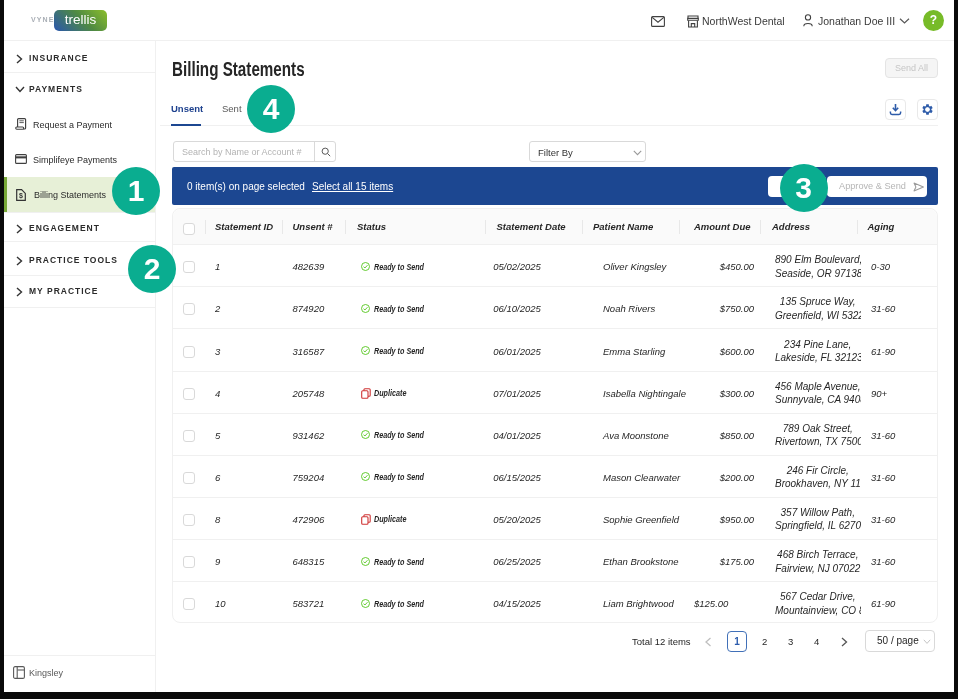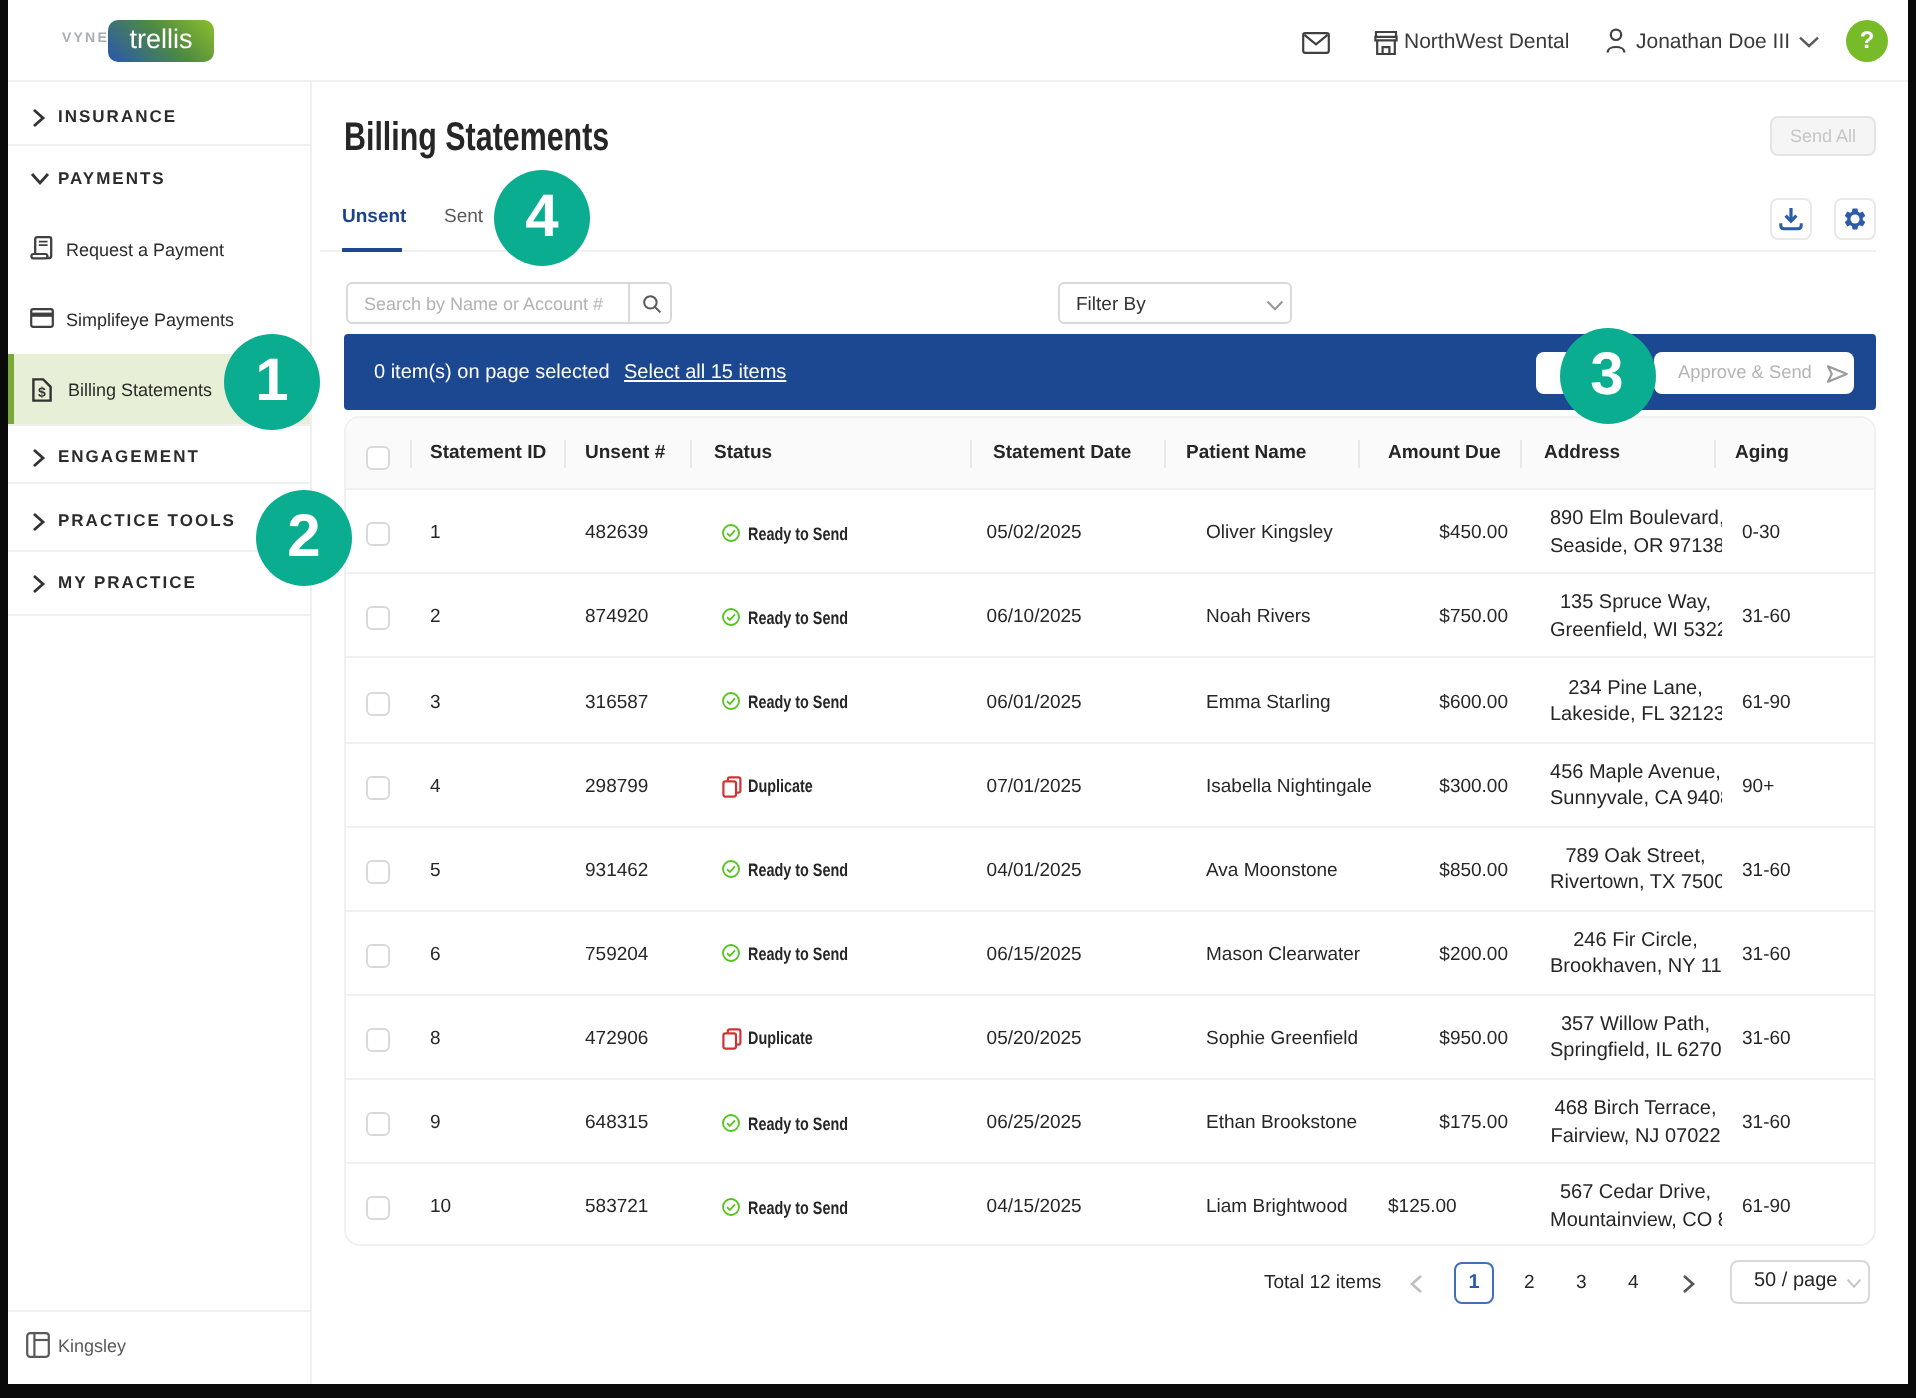--- a/index.html
+++ b/index.html
@@ -27,21 +27,21 @@
 .tabline { position:absolute; left:160px; top:125px; width:778px; height:1px; background:#f0f0f0; }
 .tabunsent { position:absolute; left:171px; top:103px; font-size:9.5px; font-weight:700; color:#1d418e; }
 .tabsent { position:absolute; left:222px; top:103px; font-size:9.5px; color:#595959; }
 .inkbar { position:absolute; left:171px; top:123.5px; width:30px; height:2.5px; background:#1c4791; }
 .iconbtn { position:absolute; width:21px; height:21px; border:1px solid #e9e9e9; border-radius:4px; background:#fff; display:flex; align-items:center; justify-content:center; }
 .inp { position:absolute; top:141px; height:21px; border:1px solid #d9d9d9; border-radius:3px; background:#fff; font-size:10px; }
 .ph { color:#b3b3b3; font-size:9px; }
 
 #bluebar { position:absolute; left:172px; top:167px; width:766px; height:38px; background:#1c4791; border-radius:2px; color:#fff; font-size:10px; }
 
-#tbl { position:absolute; left:172px; top:208px; width:766px; height:415px; border:1px solid #f0f0f0; border-radius:8px; background:#fff; }
+#tbl { position:absolute; left:172px; top:208px; width:766px; height:415px; border:1px solid #f0f0f0; border-radius:8px; background:#fff;font-style:italic; }
 #thead { position:absolute; left:0; top:0; width:764px; height:36px; background:#fafafa; border-bottom:1px solid #f0f0f0; border-radius:8px 8px 0 0; }
 .hc { position:absolute; top:0; height:36px; line-height:36px; font-size:9.5px; font-weight:600; color:#262626; }
 .hsep { position:absolute; top:11px; width:1px; height:14px; background:#e8e8e8; }
 .row { position:absolute; left:0; width:764px; height:42px; border-bottom:1px solid #f0f0f0; }
 .row:last-of-type { border-bottom:none; }
 .cell { position:absolute; font-size:9.5px; color:#262626; }
 .cb { position:absolute; width:12px; height:12px; border:1px solid #d9d9d9; border-radius:3px; background:#fff; }
 .statust { font-size:9px; font-weight:700; transform:scaleX(0.8); transform-origin:left center; }
 .addr { font-size:10px; line-height:13.5px; white-space:nowrap; overflow:hidden;text-align:center; }
 
@@ -250,21 +250,21 @@
           <div class="cell statust" style="left:201px;top:16.5px">Ready to Send</div>
           <div class="cell" style="left:320.3px;top:16px">06/01/2025</div>
           <div class="cell" style="left:430px;top:16px">Emma Starling</div>
           <div class="cell" style="left:521px;top:16px;width:60px;text-align:right">$600.00</div>
           <div class="cell addr" style="left:602px;top:8px;width:85.5px">234 Pine Lane,<br>Lakeside, FL 32123</div>
           <div class="cell" style="left:698px;top:16px">61-90</div>
         </div>
       <div class="row" style="top:162.60000000000002px">
           <div class="cb" style="left:10px;top:16px"></div>
           <div class="cell" style="left:42px;top:16px">4</div>
-          <div class="cell" style="left:119.5px;top:16px">298799</div>
+          <div class="cell" style="left:119.5px;top:16px">205748</div>
           <svg class="abs" style="left:187.5px;top:16px" width="10" height="11" viewBox="0 0 10 11">
             <rect x="2.9" y="0.7" width="6.3" height="7.6" rx="1" fill="none" stroke="#cf3434" stroke-width="1.1"></rect>
             <rect x="0.7" y="2.7" width="6.3" height="7.6" rx="1" fill="#fff" stroke="#cf3434" stroke-width="1.1"></rect>
           </svg>
           <div class="cell statust" style="left:201px;top:16.5px">Duplicate</div>
           <div class="cell" style="left:320.3px;top:16px">07/01/2025</div>
           <div class="cell" style="left:430px;top:16px">Isabella Nightingale</div>
           <div class="cell" style="left:521px;top:16px;width:60px;text-align:right">$300.00</div>
           <div class="cell addr" style="left:602px;top:8px;width:85.5px">456 Maple Avenue,<br>Sunnyvale, CA 94086</div>
           <div class="cell" style="left:698px;top:16px">90+</div>

